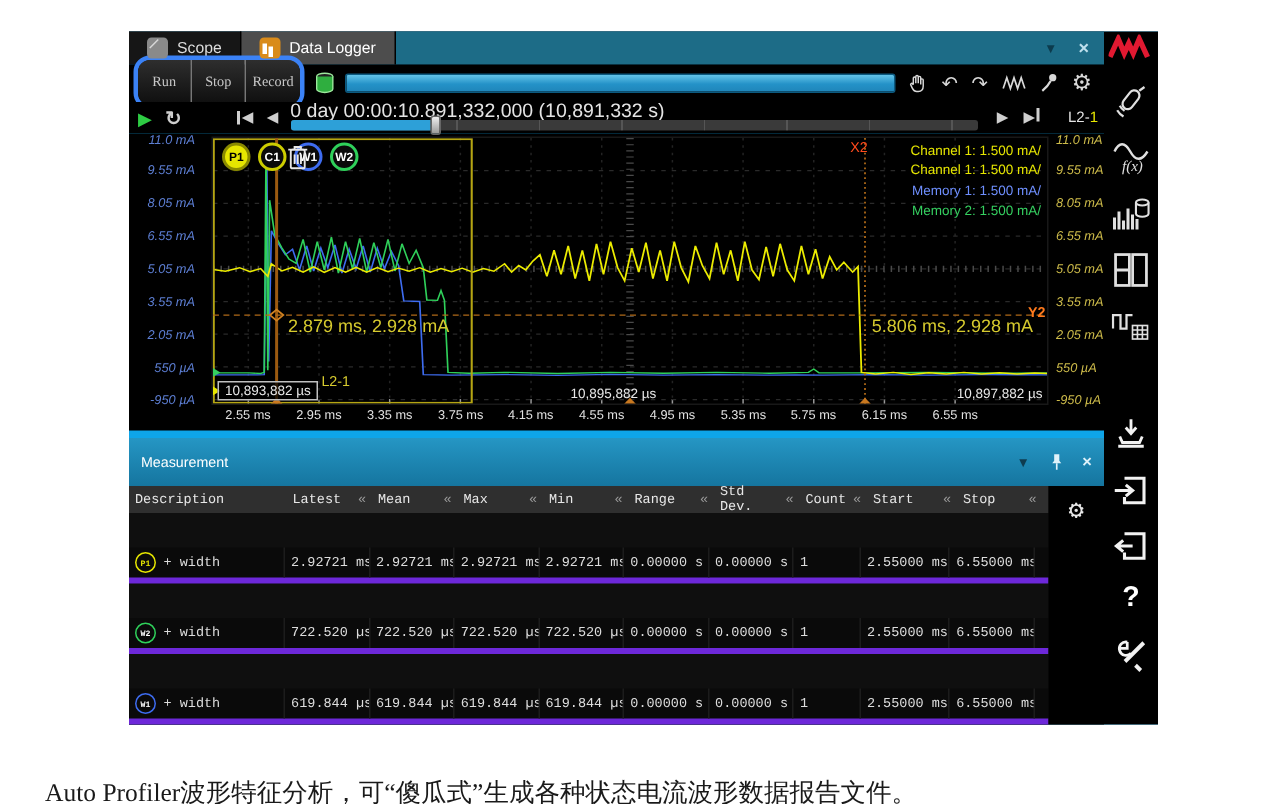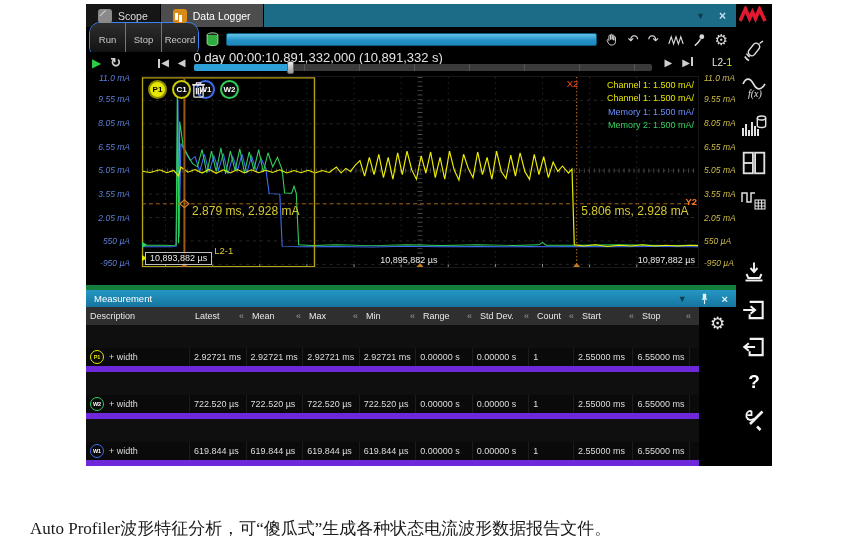--- a/index.html
+++ b/index.html
@@ -1,19 +1,19 @@
 <!DOCTYPE html>
 <html><head>
 <meta charset="utf-8">
 <style>
   * { box-sizing: border-box; margin: 0; padding: 0; }
   body { background:#fff; font-family:"Liberation Sans", sans-serif; }
   .page { position:relative; width:846px; height:536px; background:#fff; overflow:hidden; }
 
-  .app { position:absolute; left:86px; top:4px; width:686px; height:462px; background:#15803d; display:flex; }
+  .app { position:absolute; left:86px; top:21px; width:686px; height:462px; background:#0ea5e9; display:flex; }
   .main { width:650px; display:flex; flex-direction:column; }
   .sidebar { width:36px; background:#000; display:flex; flex-direction:column; align-items:center; padding:2px 0 4px; gap:9px; }
   .sidebar .sb { width:30px; height:28px; display:flex; justify-content:center; cursor:pointer; }
   .sidebar .sb.logo { height:24px; }
   .sidebar .push { margin-top:36px; }
   .help-glyph { color:#fff; font-size:19px; font-weight:bold; }
 
   
   .tabbar { height:26px; display:flex; align-items:stretch; background:#0d0d0d; }
   .tab { display:flex; align-items:center; gap:6px; padding:0 12px; color:#ddd; font-size:10.5px; background:#161616; border-right:1px solid #000; cursor:pointer; }
@@ -22,21 +22,21 @@
   .tabicon.scope { background:#8a8a8a; }
   .tabicon.scope::after { content:""; position:absolute; left:3px; top:3px; width:8px; height:8px; border-left:1.5px solid #d8d8d8; transform:rotate(45deg); }
   .tabicon.dlog { background:#d98b1a; }
   .tabicon.dlog::after { content:""; position:absolute; left:2.5px; bottom:2.5px; width:3px; height:7px; background:#fff; box-shadow:4px 2px 0 0 #fff; }
   .tab-fill { flex:1; background:#1d6c87; display:flex; align-items:center; justify-content:flex-end; gap:14px; padding-right:10px; }
   .tf-caret { color:#0c3b4d; font-size:9px; cursor:pointer; }
   .tf-close { color:#bfe0ee; font-size:12px; font-weight:bold; cursor:pointer; }
 
   
   .row1 { height:25px; display:flex; align-items:center; padding:0 6px 0 3px; gap:7px; background:#000; }
-  .btn-group { display:flex; border:1px solid #3b82f6; border-radius:11px; overflow:hidden; height:36px; }
+  .btn-group { display:flex; border:3px solid #3b82f6; border-radius:11px; overflow:hidden; height:36px;font-family:Liberation Serif, serif; }
   .btn-group button { background:linear-gradient(#2e2e2e,#0e0e0e); border:none; border-right:1px solid #777; color:#c8c8c8; font-size:9.5px; width:36px; cursor:pointer; font-family:inherit; }
   .btn-group button:last-child { border-right:none; }
   .progress { flex:1; height:13px; border-radius:2px; background:linear-gradient(#63c3e8,#2492c8 55%,#1f86ba); border:1px solid #0c5a80; }
   .tool-icons { display:flex; align-items:center; gap:9px; padding-right:2px; }
   .tool-icons .ti { color:#d8d8d8; font-size:13px; line-height:13px; cursor:pointer; display:flex; align-items:center; }
   .ti.gear { font-size:15px; }
 
   
   .row2 { height:24px; display:flex; align-items:flex-start; padding:1px 4px 0 6px; background:#000; }
   .r2i { color:#cfcfcf; font-size:10px; line-height:20px; cursor:pointer; }
@@ -87,30 +87,30 @@
   .ann1 { left:9%; top:67%; }
   .ann2 { left:79%; top:67%; }
   .l21plot { left:13%; top:88.5%; color:#d6ca2e; font-size:9.5px; }
   .tstamp { bottom:2px; color:#e8e8e8; font-size:9px; }
   .tleft { left:3px; border:1px solid #c0c0c0; background:rgba(0,0,0,.75); padding:0 4px 1px; }
   .tmid { left:48%; transform:translateX(-50%); }
   .tright { right:3px; }
 
   
   .meas { flex:1; display:flex; flex-direction:column; background:#0f0f0f; margin-top:5px; }
-  .meas-title { height:17px; background:linear-gradient(#2596c4,#15759f); color:#fff; font-size:9.5px; display:flex; align-items:center; padding:1px 8px; }
+  .meas-title { height:17px; background:linear-gradient(#2596c4,#15759f); color:#fff; font-size:9.5px; display:flex; align-items:center; padding:16px 8px; }
   .meas-title .sp { flex:1; }
   .mt-ic { color:#0e3c50; margin-left:13px; cursor:pointer; font-size:9px; display:flex; align-items:center; }
   .mt-ic.x { color:#dff2fa; font-weight:bold; font-size:11px; }
-  .meas-body { flex:1; display:flex; }
+  .meas-body { flex:1; display:flex;font-family:Liberation Mono, monospace; }
   .mtable { width:613px; display:flex; flex-direction:column; font-size:9px; color:#ddd; }
   .mhead { height:18px; background:#2f2f2f; display:flex; align-items:center; color:#e8e8e8; }
   .mhead .hc { display:flex; align-items:center; padding:0 4px; height:100%; cursor:pointer; }
   .mhead .hc .sep { margin-left:auto; color:#9a9a9a; padding-left:4px; }
-  .mrow { height:24px; display:flex; align-items:center; border-bottom:6px solid #6d28d9; background:#0a0a0a; cursor:pointer;margin-top:23px; }
+  .mrow { height:24px; display:flex; align-items:center; border-bottom:4px solid #6d28d9; background:#0a0a0a; cursor:pointer;margin-top:23px; }
   .cell { padding:0 4px; overflow:hidden; white-space:nowrap; border-right:1px solid #1c1c1c; height:100%; display:flex; align-items:center; }
   .c-desc { width:105px; gap:5px; }
   .c-v { width:57px; }
   .c-count { width:45px; }
   .c-start { width:60px; }
   .c-end { width:9px; border-right:none; }
   .rc { width:14px; height:14px; border-radius:50%; border:1.5px solid; font-size:5.5px; font-weight:bold; display:flex; align-items:center; justify-content:center; flex:none; }
   .rc.p1 { border-color:#e6e600; color:#e6e600; }
   .rc.w2 { border-color:#2fd05a; color:#fff; }
   .rc.w1 { border-color:#3e6cf0; color:#fff; }
@@ -282,20 +282,33 @@
 
           <span class="ov x2lab">X2</span>
           <span class="ov y2lab">Y2</span>
           <span class="ov ann ann1">2.879 ms, 2.928 mA</span>
           <span class="ov ann ann2">5.806 ms, 2.928 mA</span>
           <span class="ov l21plot">L2-1</span>
           <span class="ov tstamp tleft">10,893,882 µs</span>
           <span class="ov tstamp tmid">10,895,882 µs</span>
           <span class="ov tstamp tright">10,897,882 µs</span>
 
+          <div class="xaxis">
+            <span style="left:4.2%">2.55 ms</span>
+            <span style="left:12.7%">2.95 ms</span>
+            <span style="left:21.2%">3.35 ms</span>
+            <span style="left:29.7%">3.75 ms</span>
+            <span style="left:38.1%">4.15 ms</span>
+            <span style="left:46.6%">4.55 ms</span>
+            <span style="left:55.1%">4.95 ms</span>
+            <span style="left:63.6%">5.35 ms</span>
+            <span style="left:72.0%">5.75 ms</span>
+            <span style="left:80.5%">6.15 ms</span>
+            <span style="left:89.0%">6.55 ms</span>
+          </div>
         </div>
 
         <div class="yaxis right">
           <span style="top:1.5%">11.0 mA</span>
           <span style="top:12.3%">9.55 mA</span>
           <span style="top:24.6%">8.05 mA</span>
           <span style="top:36.9%">6.55 mA</span>
           <span style="top:49.2%">5.05 mA</span>
           <span style="top:61.5%">3.55 mA</span>
           <span style="top:73.8%">2.05 mA</span>

